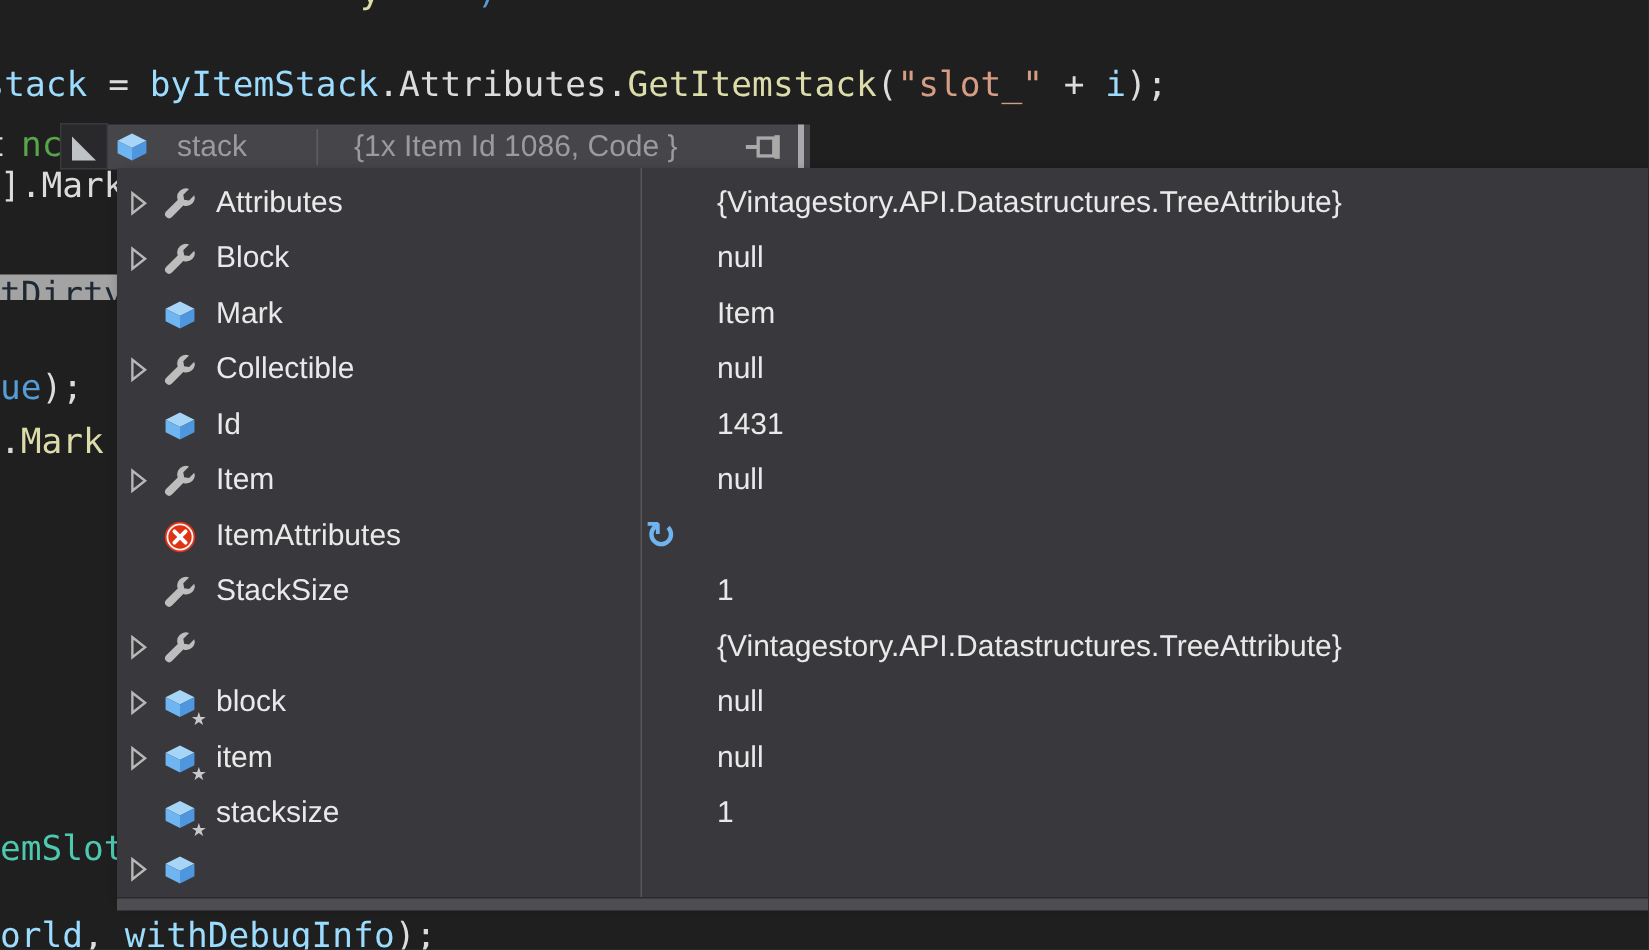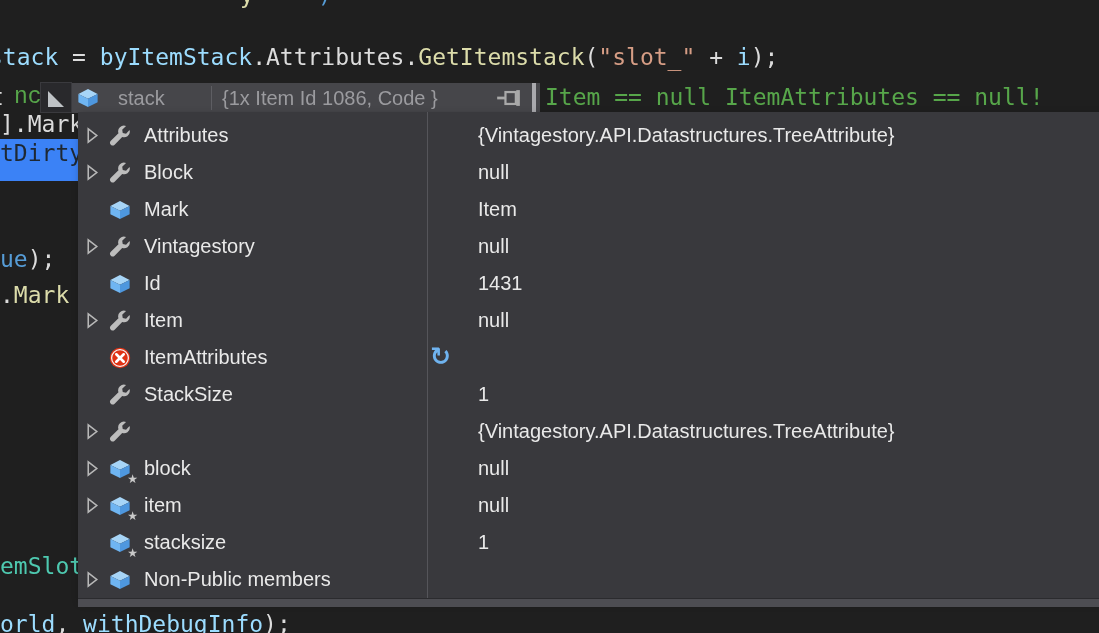--- a/index.html
+++ b/index.html
@@ -7,21 +7,21 @@
     width:1099px;height:633px;position:relative;overflow:hidden;
     background:#1f1f1f;font-family:"Liberation Sans",sans-serif;
   }
   
   #editor-layer{position:absolute;inset:0;background:#1f1f1f;}
   .code-frag{
     position:absolute;font-family:"DejaVu Sans Mono",monospace;
     font-size:23px;line-height:27px;white-space:pre;
   }
   .code-frag.hl{
-    background:#3b82f6;line-height:29px;height:42px;overflow:hidden;
+    background:#a3a3a3;line-height:29px;height:17px;overflow:hidden;margin-top:44px;
   }
   
   #dt-collapse{
     position:absolute;left:40px;top:82px;width:32px;height:31px;
     background:#29292c;border:1px solid #3a3a3e;box-sizing:border-box;
     display:flex;align-items:center;justify-content:center;
   }
   #dt-collapse .tri{
     width:0;height:0;margin-top:2px;
     border-bottom:16px solid #bfc3c6;border-right:16px solid transparent;
@@ -29,21 +29,21 @@
   #dt-header{
     position:absolute;left:72px;top:83px;width:468px;height:30px;
     background:#46464a;box-sizing:border-box;
   }
   #dt-header .h-cube{position:absolute;left:5px;top:4px;width:22px;height:22px;}
   .dt-h-text{
     position:absolute;top:0;height:30px;line-height:30px;
     font-size:20px;color:#9b9b9f;white-space:pre;
   }
   #dt-h-name{left:46px;}
-  #dt-h-value{left:150px;}
+  #dt-h-value{left:164px;}
   #dt-h-sep{position:absolute;left:139px;top:3px;width:1px;height:24px;background:#5e5e63;}
   #dt-pin{position:absolute;left:425px;top:6px;width:28px;height:18px;}
   #dt-h-edge{position:absolute;left:460px;top:0;width:4px;height:30px;background:#a9a9ad;}
   #dt-body{
     position:absolute;left:78px;top:112px;width:1021px;height:486px;
     background:#39393d;box-shadow:3px 4px 8px rgba(0,0,0,.45);
     padding-top:5px;box-sizing:border-box;
   }
   #dt-divider{position:absolute;left:349px;top:0;width:1px;height:486px;background:#55555a;}
   .dt-row{position:relative;height:37px;display:flex;align-items:center;}
@@ -65,22 +65,21 @@
   }
 </style>
 </head>
 <body>
 
 <div id="editor-layer">
     <div class="code-frag" style="left: 240px; top: -18px;"><span style="color: rgb(220, 220, 170);">y</span></div>
     <div class="code-frag" style="left: 318px; top: -18px;"><span style="color: rgb(86, 156, 214);">)</span></div>
     <div class="code-frag" style="left: -11px; top: 44px;"><span style="color: rgb(156, 220, 254);">stack</span><span style="color: rgb(220, 220, 220);"> = </span><span style="color: rgb(156, 220, 254);">byItemStack</span><span style="color: rgb(220, 220, 220);">.</span><span style="color: rgb(220, 220, 220);">Attributes</span><span style="color: rgb(220, 220, 220);">.</span><span style="color: rgb(220, 220, 170);">GetItemstack</span><span style="color: rgb(220, 220, 220);">(</span><span style="color: rgb(214, 157, 133);">"slot_"</span><span style="color: rgb(220, 220, 220);"> + </span><span style="color: rgb(156, 220, 254);">i</span><span style="color: rgb(220, 220, 220);">);</span></div>
     <div class="code-frag" style="left: -10px; top: 84px;"><span style="color: rgb(220, 220, 220);">t</span></div>
-    <div class="code-frag" style="left: 14px; top: 84px; font-family: Liberation Mono, monospace;"><span style="color: rgb(87, 166, 74);">nc</span></div>
-    <div class="code-frag" style="left: 545px; top: 84px;"><span style="color: rgb(87, 166, 74);">Item == null ItemAttributes == null!</span></div>
+    <div class="code-frag" style="left: 14px; top: 84px;"><span style="color: rgb(87, 166, 74);">nc</span></div>
     <div class="code-frag" style="left: 0px; top: 111px;"><span style="color: rgb(220, 220, 220);">].Mark</span></div>
     <div class="code-frag hl" style="left: 0px; top: 139px; width: 79px;"><span style="color: rgb(30, 40, 51);">tDirty</span></div>
     <div class="code-frag" style="left: 0px; top: 246px;"><span style="color: rgb(86, 156, 214);">ue</span><span style="color: rgb(220, 220, 220);">);</span></div>
     <div class="code-frag" style="left: 0px; top: 282px;"><span style="color: rgb(220, 220, 220);">.</span><span style="color: rgb(220, 220, 170);">Mark</span></div>
     <div class="code-frag" style="left: 0px; top: 553px;"><span style="color: rgb(78, 201, 176);">emSlot</span></div>
     <div class="code-frag" style="left: 0px; top: 611px;"><span style="color: rgb(156, 220, 254);">orld</span><span style="color: rgb(220, 220, 220);">, </span><span style="color: rgb(156, 220, 254);">withDebugInfo</span><span style="color: rgb(220, 220, 220);">);</span></div>
   </div>
 
 <div id="dt-collapse">
   <div class="tri"></div>
@@ -161,21 +160,21 @@
     <span class="expander" style="visibility: visible;">
       <svg width="13" height="17" viewBox="0 0 10 14">
         <polygon points="1.5,1.5 1.5,12.5 8.5,7" fill="none" stroke="#b8b8b8" stroke-width="1.3"></polygon>
       </svg>
     </span>
     <span class="row-icon">
     <svg width="22" height="22" viewBox="0 0 16 16">
       <path d="M15.2 4.7a4.2 4.2 0 0 1-5.6 4L4.1 14.3a1.95 1.95 0 0 1-2.76-2.76L6.9 6a4.2 4.2 0 0 1 5.5-5.3L9.6 3.5l.4 2.4 2.4.4 2.5-2.6c.2.6.3 1.3.3 2z" fill="#bdbdbd"></path>
     </svg>
   </span>
-    <span class="row-name">Vintagestory</span>
+    <span class="row-name">Collectible</span>
 
     <span class="row-value">null</span>
   </div>
       <div class="dt-row">
     <span class="expander" style="visibility: hidden;">
       <svg width="13" height="17" viewBox="0 0 10 14">
         <polygon points="1.5,1.5 1.5,12.5 8.5,7" fill="none" stroke="#b8b8b8" stroke-width="1.3"></polygon>
       </svg>
     </span>
     <span class="row-icon">
@@ -309,19 +308,18 @@
         <polygon points="1.5,1.5 1.5,12.5 8.5,7" fill="none" stroke="#b8b8b8" stroke-width="1.3"></polygon>
       </svg>
     </span>
     <span class="row-icon">
     <svg width="22" height="22" viewBox="0 0 16 16">
       <polygon points="1,5 8,1.5 15,5 8,8.5" fill="#a7d5f7"></polygon>
       <polygon points="1,5 8,8.5 8,14.5 1,11" fill="#6fb5f2"></polygon>
       <polygon points="15,5 8,8.5 8,14.5 15,11" fill="#4e97de"></polygon>
     </svg>
   </span>
-    <span class="row-name">Non-Public members</span>
 
     <span class="row-value"></span>
   </div>
     </div>
 </div>
 <div id="dt-scrollbar"></div>
 
 </body></html>

